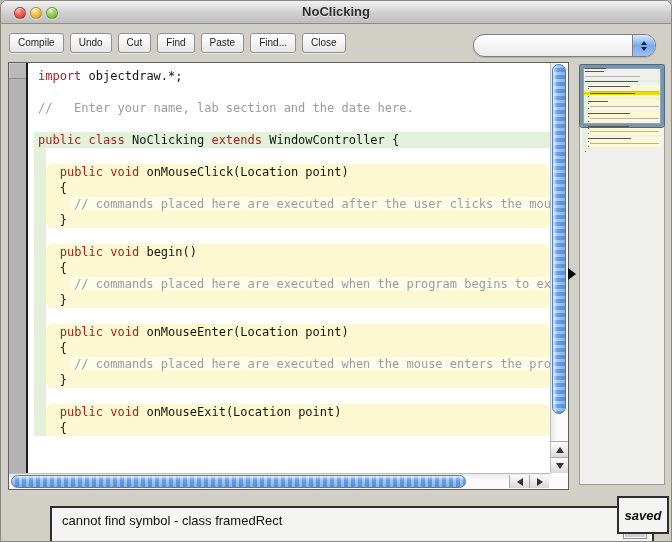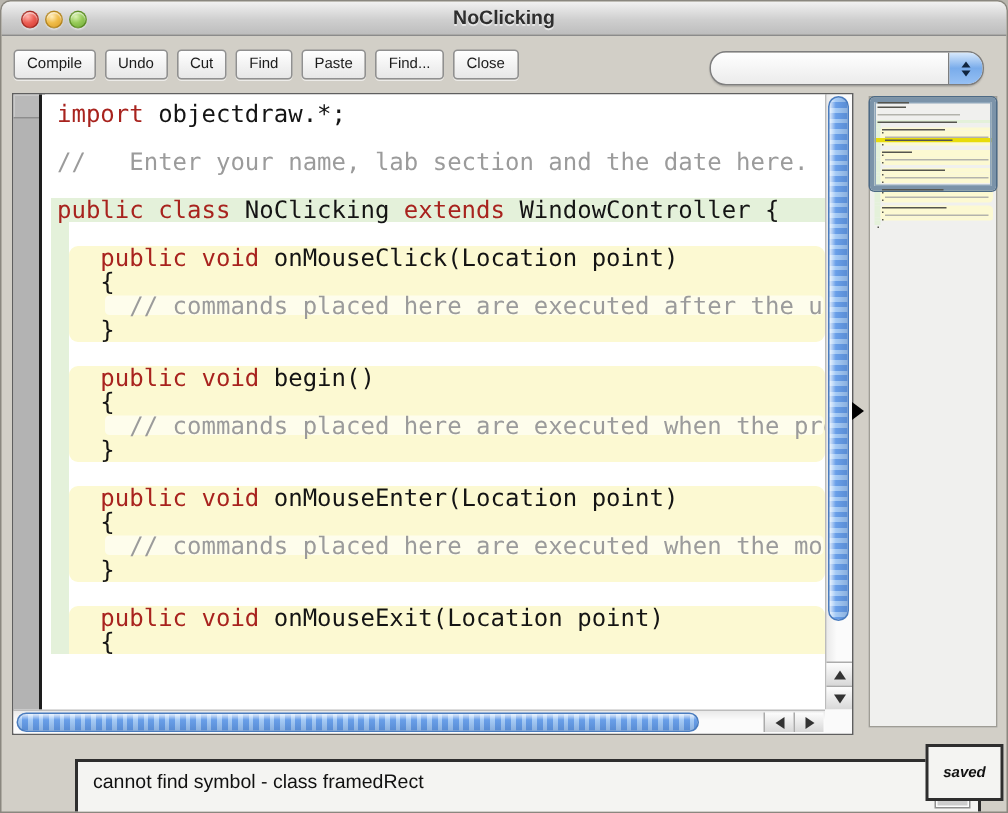--- a/index.html
+++ b/index.html
@@ -29,21 +29,21 @@
   .code-row{position:relative;height:16px;}
   .code-row::before{content:"";position:absolute;top:0;bottom:0;z-index:0;display:none;}
   .code-row::after{content:"";position:absolute;top:0;bottom:0;z-index:0;display:none;}
   .s-class::before,.s-method::before,.s-methodstart::before,.s-methodend::before,.s-error::before{display:block;left:4px;width:12px;background:var(--green);}
   .s-classline::before{display:block;left:4px;right:0;width:auto;background:var(--green);}
   .s-method::after,.s-methodstart::after,.s-methodend::after{display:block;left:16px;right:0;background:var(--cream);}
   .s-methodstart::after{border-radius:6px 6px 0 0;}
   .s-methodend::after{border-radius:0 0 6px 6px;}
   .s-error::after{display:block;left:4px;right:0;background:var(--yellow);}
   .com-box{position:absolute;left:40px;right:1px;top:1px;height:13px;background:rgba(255,255,255,.58);border-radius:3px;z-index:1;}
-  .code-text{position:relative;z-index:2;display:block;padding-left:8px;white-space:pre;font-family:"DejaVu Sans Mono",monospace;font-size:16px;line-height:16px;color:#141414;}
+  .code-text{position:relative;z-index:2;display:block;padding-left:8px;white-space:pre;font-family:"DejaVu Sans Mono",monospace;font-size:12px;line-height:16px;color:#141414;}
   .tok-kw{color:var(--kw);}
   .tok-cm{color:var(--cm);}
   .caret{display:inline-block;width:2px;height:12px;background:#000;vertical-align:-1px;margin-left:1px;}
   
   .vscroll{position:absolute;right:0;top:0;bottom:16px;width:18px;background:linear-gradient(90deg,#e9e9e9,#fbfbfb 40%);border-left:1px solid #bcbcbc;box-sizing:border-box;}
   .vthumb{position:absolute;left:1px;top:1px;width:14px;height:350px;border-radius:8px;border:1px solid #4a7cbe;box-sizing:border-box;background:linear-gradient(90deg,rgba(255,255,255,.8),rgba(255,255,255,0) 35%,rgba(20,60,120,.18) 96%),repeating-linear-gradient(180deg,#a6cbf6 0 3px,#699fe9 3px 7px);}
   .hscroll{position:absolute;left:0;right:18px;bottom:0;height:16px;background:linear-gradient(180deg,#e9e9e9,#fbfbfb 40%);border-top:1px solid #bcbcbc;box-sizing:border-box;}
   .hthumb{position:absolute;left:2px;top:1px;height:13px;width:455px;border-radius:7px;border:1px solid #4a7cbe;box-sizing:border-box;background:linear-gradient(180deg,rgba(255,255,255,.8),rgba(255,255,255,0) 35%,rgba(20,60,120,.18) 96%),repeating-linear-gradient(90deg,#a6cbf6 0 3px,#699fe9 3px 7px);}
   .vbtns{position:absolute;left:0;right:0;bottom:0;}
   .vbtns .sbtn{height:16px;border-top:1px solid #ababab;}
@@ -67,21 +67,21 @@
   .mini-row.s-method::after,.mini-row.s-methodstart::after,.mini-row.s-methodend::after{display:block;left:6px;right:1px;background:var(--cream);}
   .mini-row.s-error::after{display:block;left:2px;right:1px;background:var(--yellow);}
   .mini-bar{position:absolute;top:1px;height:1px;background:#55554e;z-index:1;}
   .mini-bar.cm{background:#b3b3ac;}
   .mini-viewport{position:absolute;left:0;top:0;right:0;height:62px;border:3px solid #7b93a9;box-shadow:0 0 0 1px #4d6a85,inset 0 0 0 1px #8fa6ba;border-radius:3px;box-sizing:border-box;}
   
   .statusbox{position:absolute;left:5px;top:505px;width:604px;height:38px;background:#f4f4f2;border:2px solid #2e2e2e;box-sizing:border-box;margin-left:44px;}
   .status-text{position:absolute;left:10px;top:5px;font-size:13px;color:#111;}
   .helpbtn{position:absolute;right:5px;top:2px;width:24px;height:29px;background:linear-gradient(#f4f4f4,#c9c9c9);border:1px solid #8f8f8f;box-shadow:inset 0 0 0 1px #fdfdfd;font-family:"Liberation Serif",serif;font-weight:700;font-size:16px;color:#111;padding:0;cursor:default;}
   .savedbox{position:absolute;left:616px;top:495px;width:52px;height:38px;background:#f4f4f2;border:2px solid #2e2e2e;box-sizing:border-box;display:flex;align-items:center;justify-content:center;}
-  .savedbox span{font-size:10px;font-weight:700;font-style:italic;color:#111;}
+  .savedbox span{font-size:13px;font-weight:700;font-style:italic;color:#111;}
 </style>
 </head>
 <body>
 
 <div id="window">
 
   <div class="titlebar">
     <div class="lights">
       <span class="light red"></span>
       <span class="light yellow"></span>

